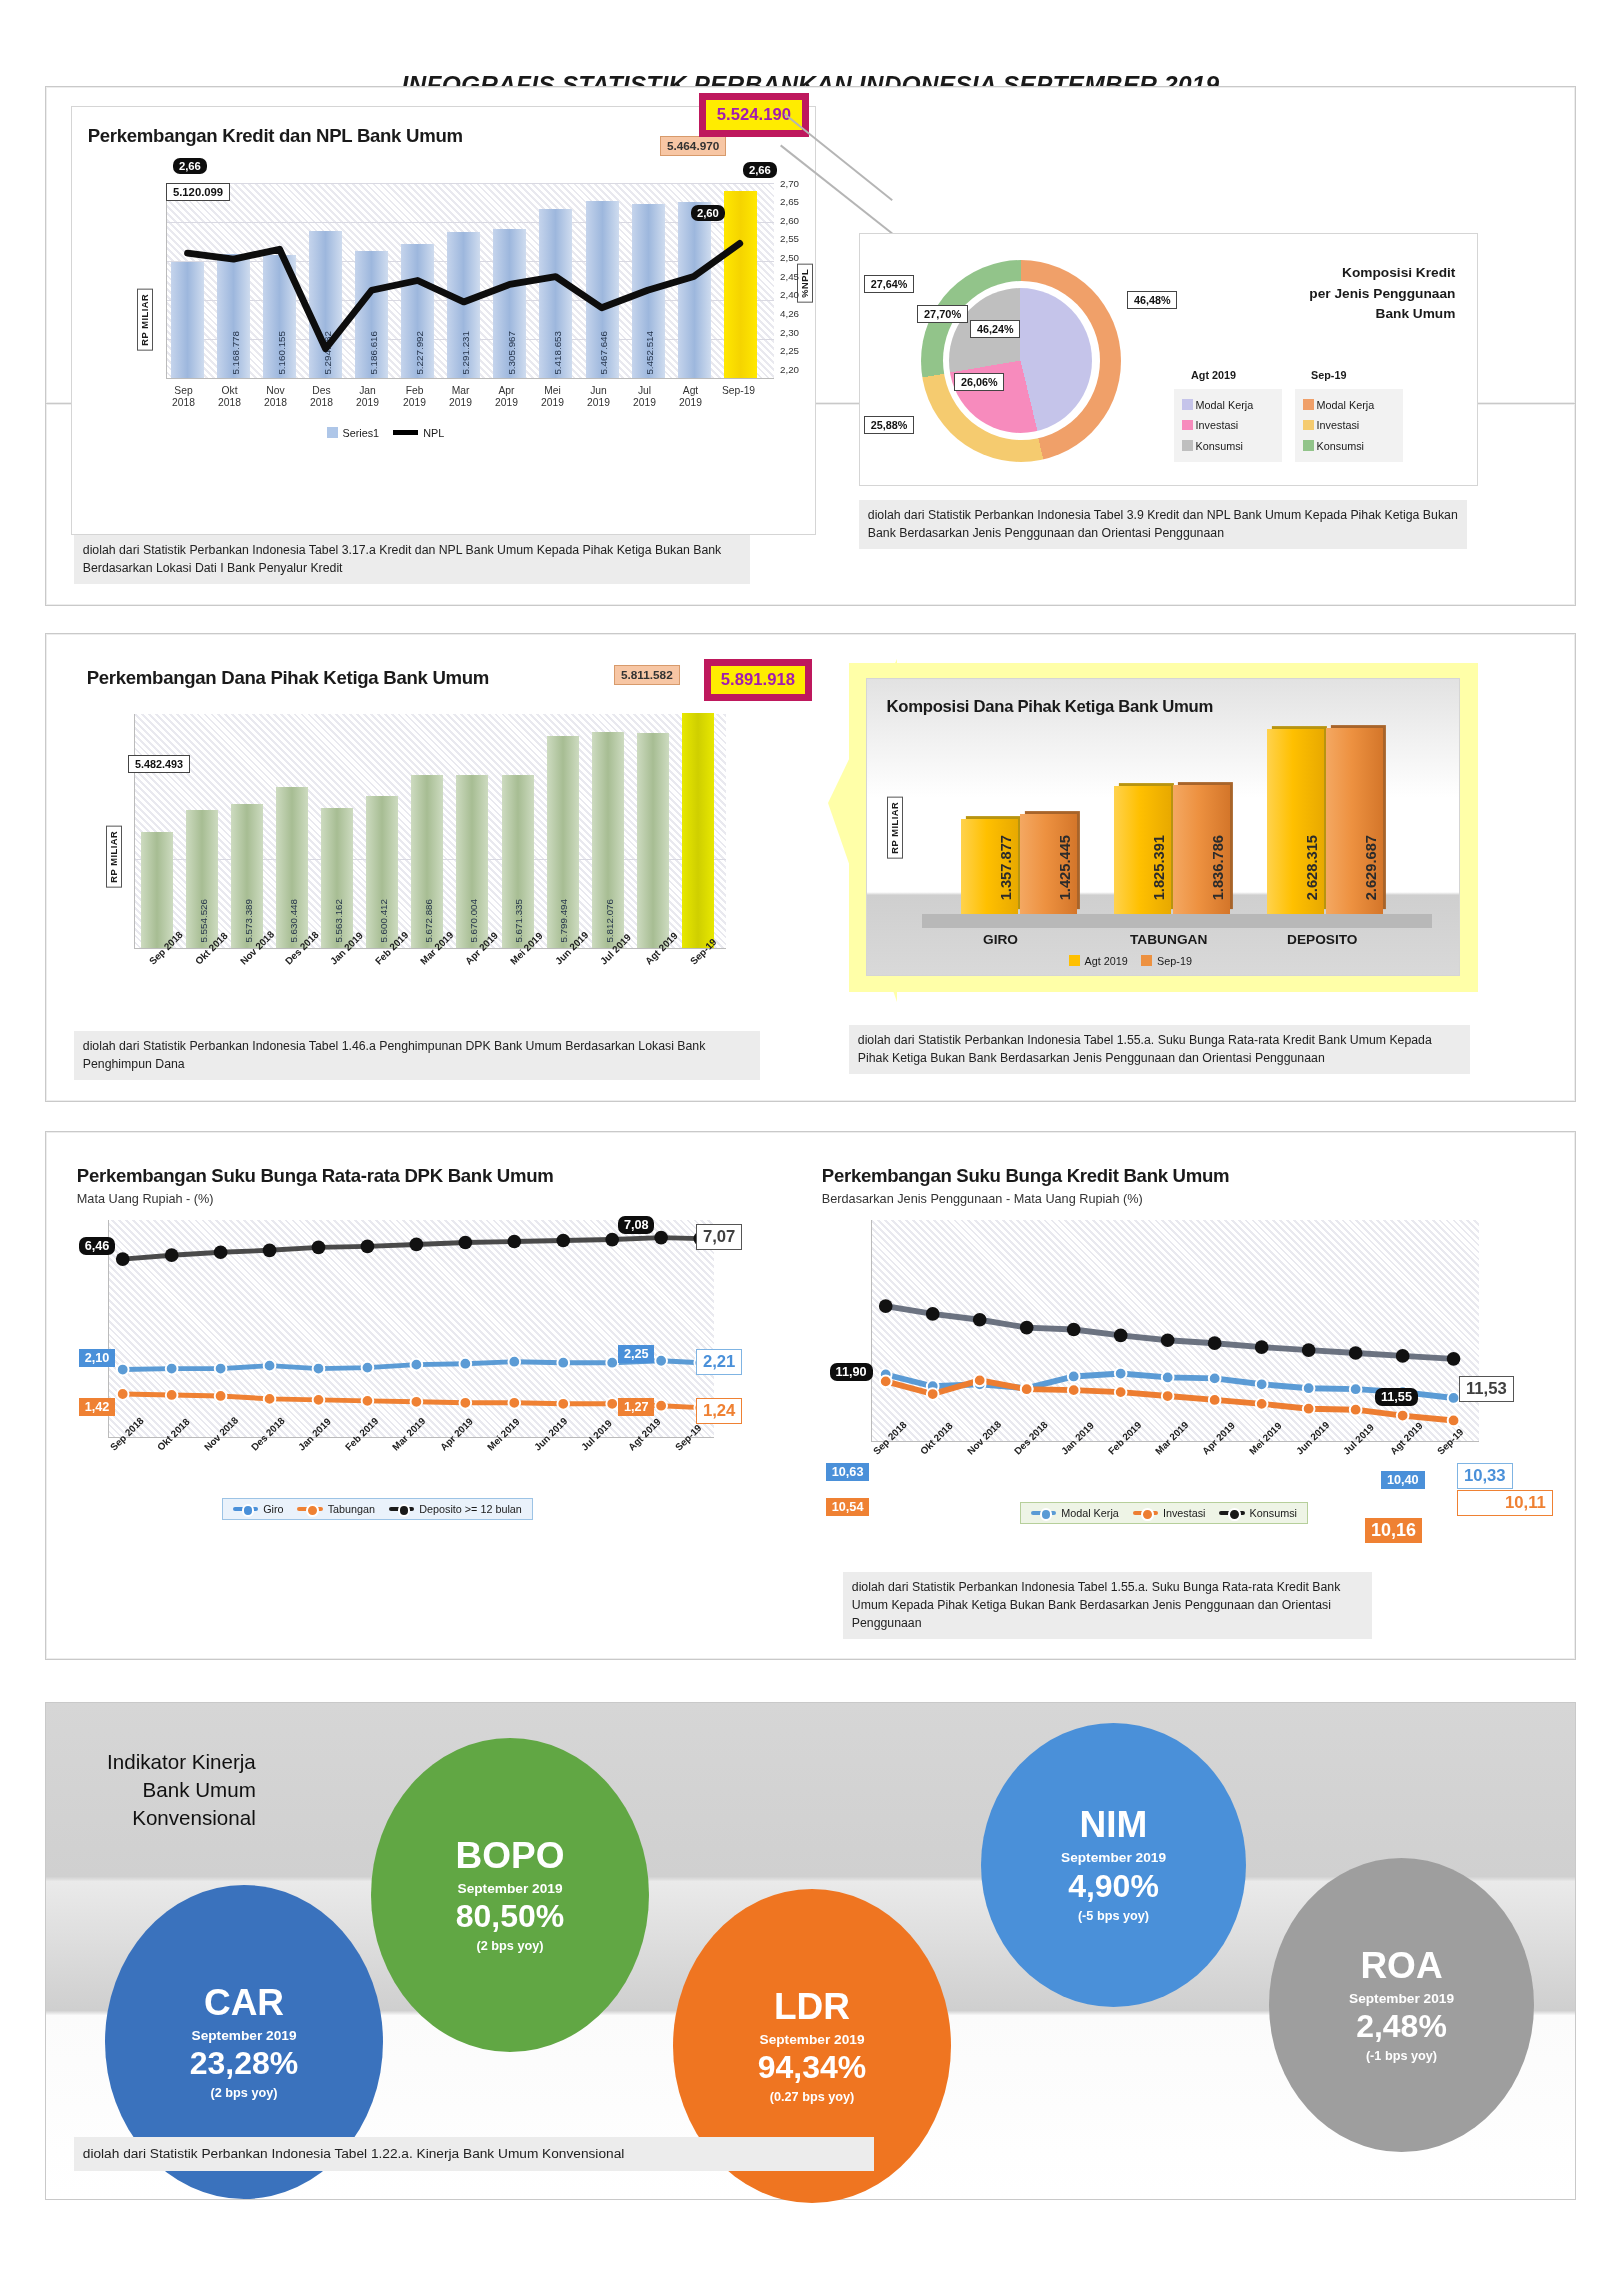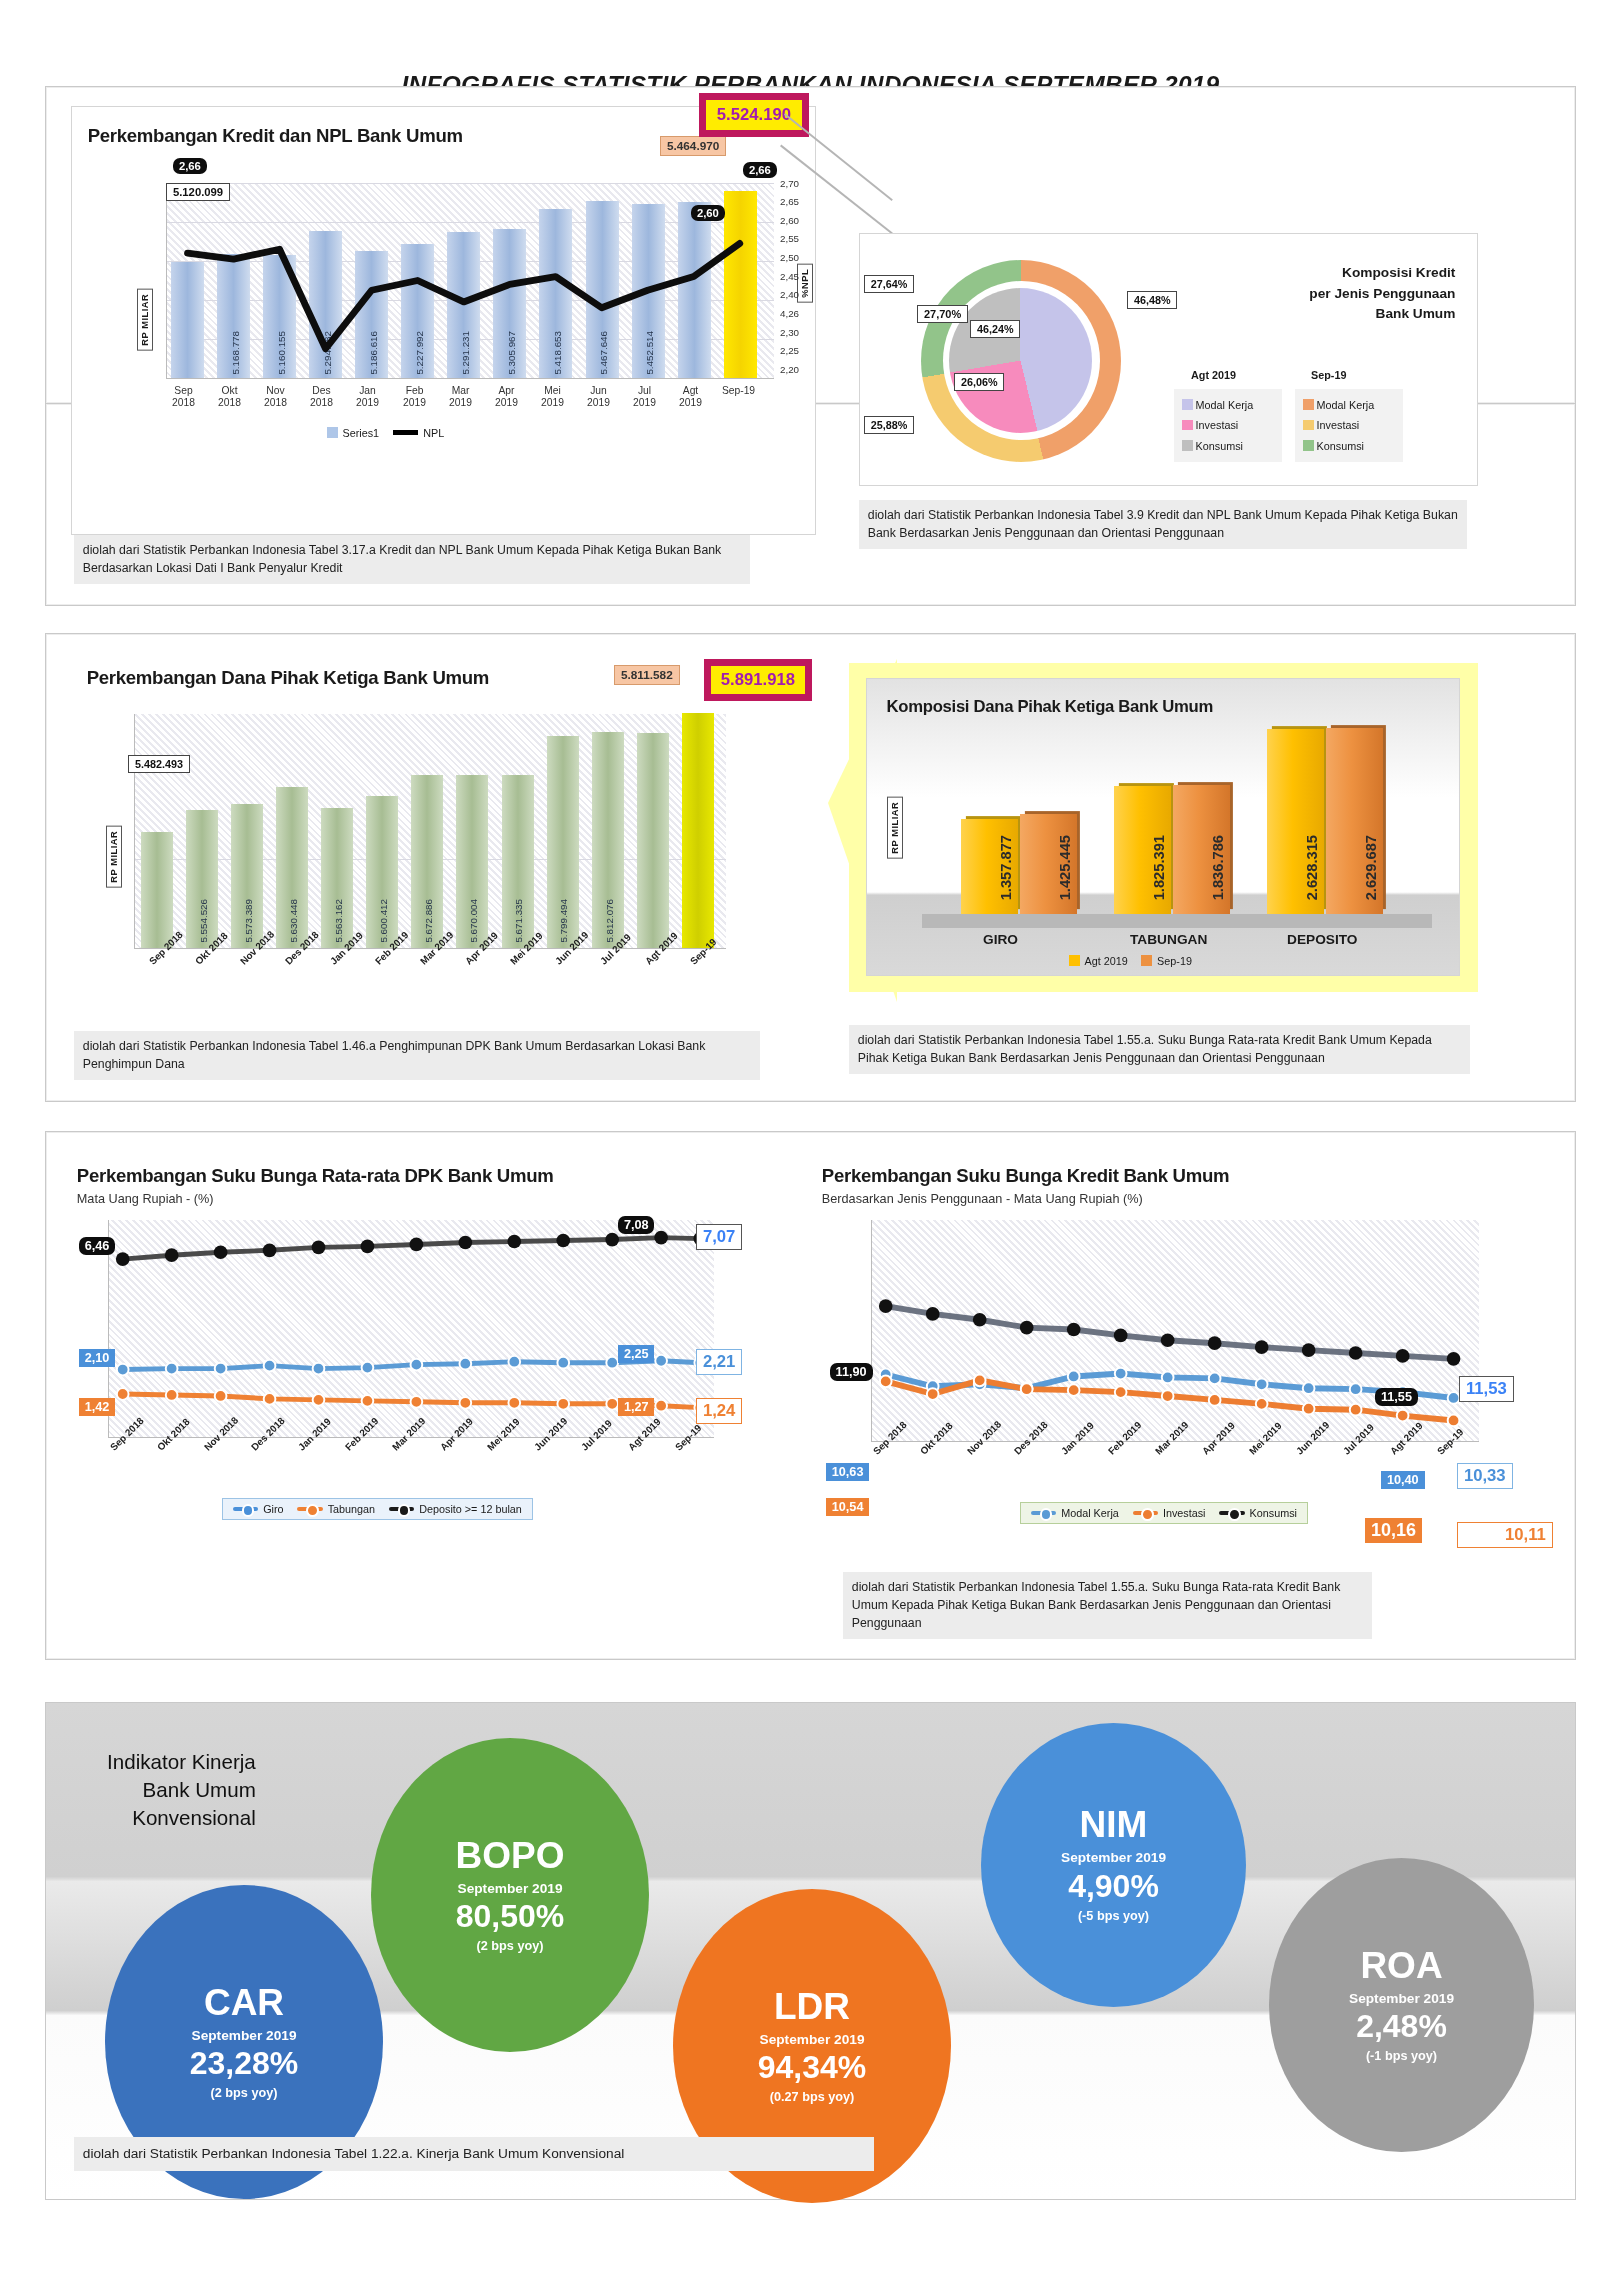--- a/index.html
+++ b/index.html
@@ -78,21 +78,21 @@
     position:absolute; font-size:11.3px; font-weight:bold; padding:2px 5.9px; white-space:nowrap;
   }
   .tag.black { background:#0d0d0d; color:#fff;border-radius:7px; }
   .tag.white { background:#fff; color:#111; border:1px solid #444; }
   .tag.yellow{ background:#ffec00; color:#a21caf; border:7px solid #be185d; font-size:16.7px; }
   .tag.peach { background:#f7c6a4; color:#333; border:1px solid #d79a6b; font-size:11.8px; }
   .tag.blue  { background:#4a90d9; color:#fff; }
   .tag.orange{ background:#ef8133; color:#fff; }
   .tag.obox  { background:#fff; color:#ef8133; border:1px solid #ef8133; font-size:16.7px;}
   .tag.bbox  { background:#fff; color:#4a90d9; border:1px solid #7fb4e3; font-size:16.7px;}
-  .tag.kbox  { background:#fff; color:#3b82f6; border:1px solid #555; font-size:16.7px;}
+  .tag.kbox  { background:#fff; color:#404040; border:1px solid #555; font-size:16.7px;}
 
   .ytick { position:absolute; font-size:9.8px; color:#333; }
   .xtick { position:absolute; font-size:10.3px; color:#333; text-align:center; line-height:1.15; }
   .xtick-rot {
     position:absolute; font-size:9.8px; color:#222; white-space:nowrap;
     transform-origin:left top; transform:rotate(-45deg); font-weight:bold;
   }
 
   .legend {
     position:absolute; display:flex; align-items:center; gap:13.7px;
@@ -540,21 +540,21 @@
     <div class="tag black" style="position:absolute;left:15.7px;top:210px;font-size:12.7px;">11,90</div>
     <div class="tag black" style="position:absolute;left:561px;top:235px;font-size:12.7px;">11,55</div>
     <div class="tag kbox" style="position:absolute;left:645px;top:223px;">11,53</div>
 
     <div class="tag blue" style="position:absolute;left:11.8px;top:310px;font-size:12.7px;">10,63</div>
     <div class="tag blue" style="position:absolute;left:567px;top:318px;font-size:12.7px;">10,40</div>
     <div class="tag bbox" style="position:absolute;left:643px;top:310px;">10,33</div>
 
     <div class="tag orange" style="position:absolute;left:11.8px;top:345px;font-size:12.7px;">10,54</div>
     <div class="tag orange" style="position:absolute;left:551px;top:365px;font-size:18px;">10,16</div>
-    <div class="tag obox" style="position:absolute;left:643px;top:369px;padding-left:47px;">10,11</div>
+    <div class="tag obox" style="position:absolute;left:643px;top:337px;padding-left:47px;">10,11</div>
 
     <div class="xtick-rot" style="left:57px; top:296px;">Sep 2018</div>
     <div class="xtick-rot" style="left:104px; top:296px;">Okt 2018</div>
     <div class="xtick-rot" style="left:151px; top:296px;">Nov 2018</div>
     <div class="xtick-rot" style="left:198px; top:296px;">Des 2018</div>
     <div class="xtick-rot" style="left:245px; top:296px;">Jan 2019</div>
     <div class="xtick-rot" style="left:292px; top:296px;">Feb 2019</div>
     <div class="xtick-rot" style="left:339px; top:296px;">Mar 2019</div>
     <div class="xtick-rot" style="left:386px; top:296px;">Apr 2019</div>
     <div class="xtick-rot" style="left:433px; top:296px;">Mei 2019</div>

